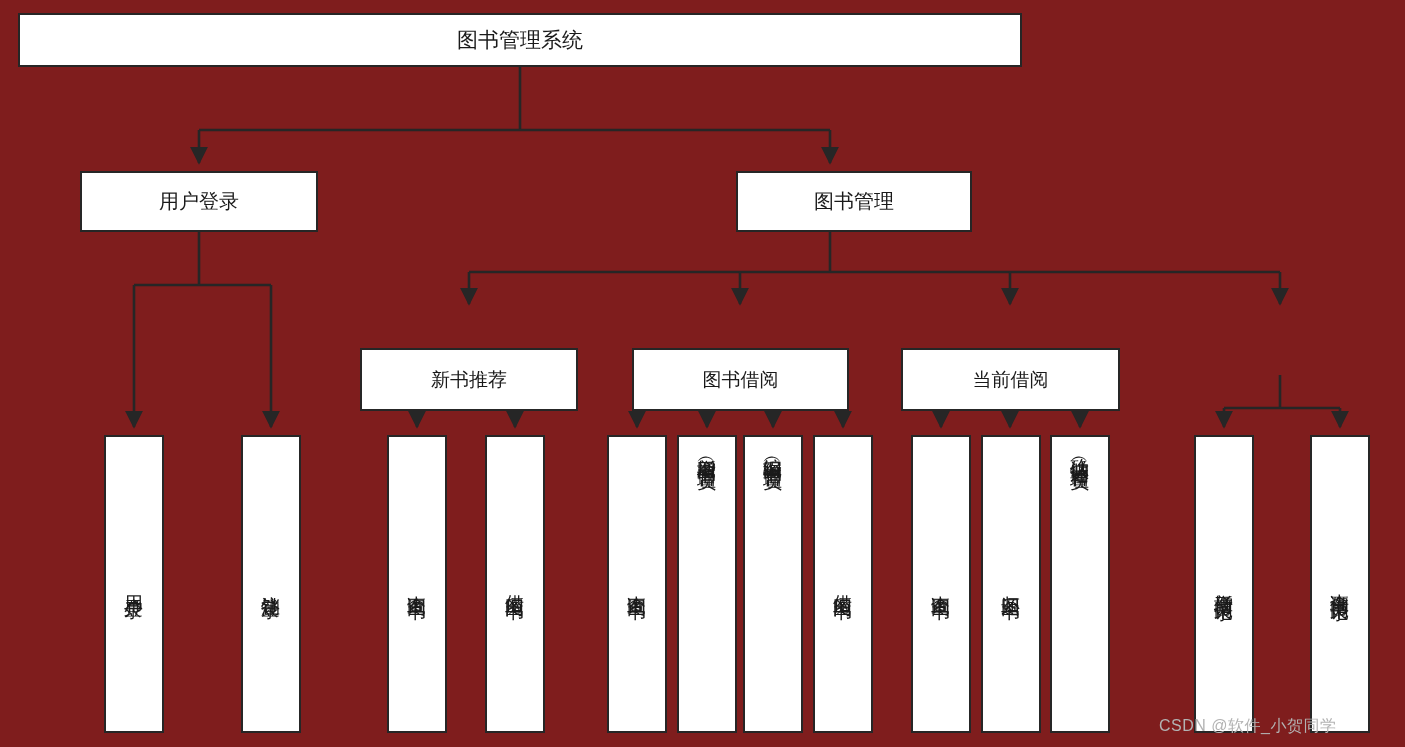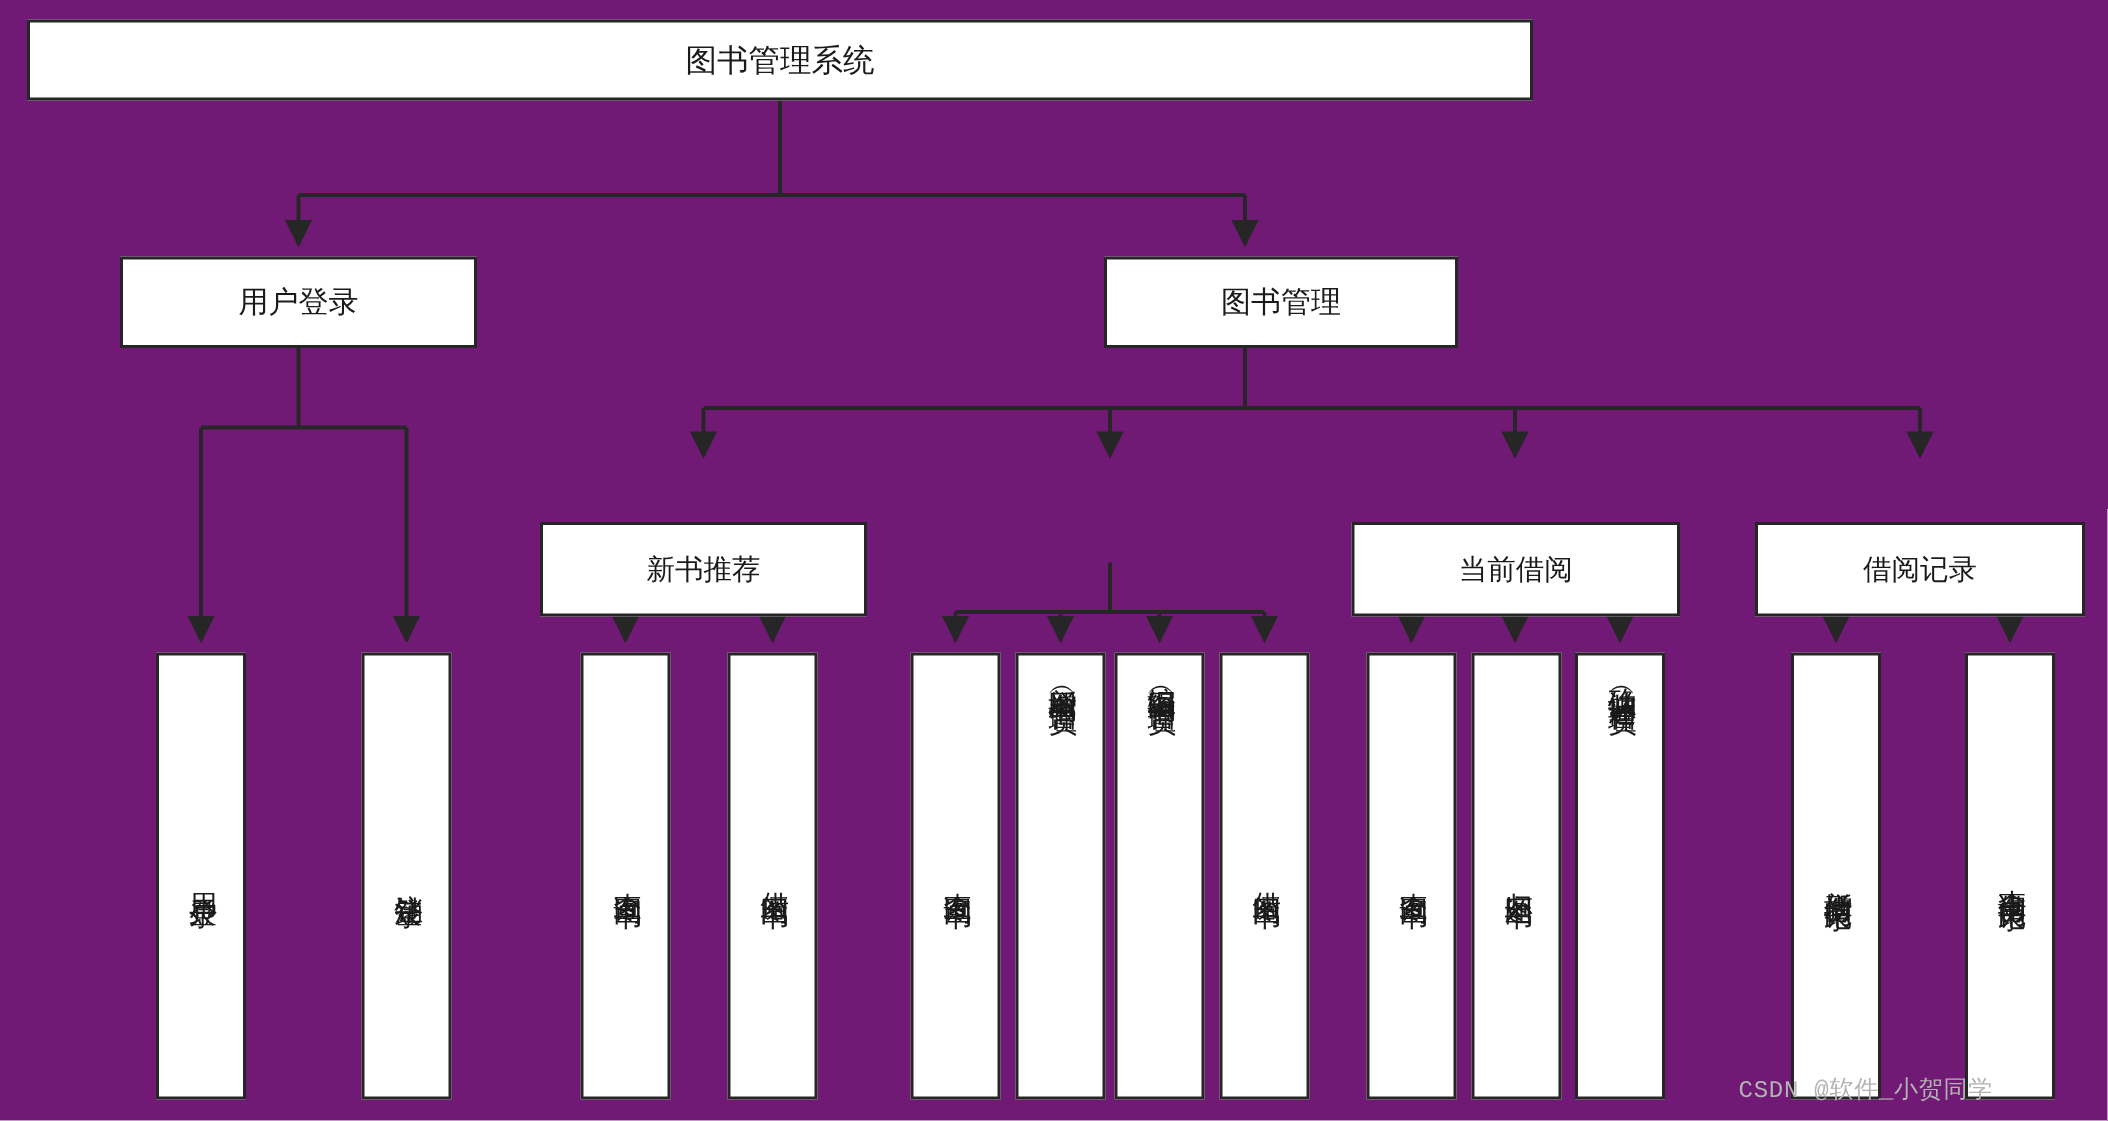--- a/index.html
+++ b/index.html
@@ -7,23 +7,22 @@
     padding: 0;
     background: #ffffff;
   }
   body {
     font-family: "Liberation Sans", "DejaVu Sans", sans-serif;
   }
   #canvas {
     position: relative;
     width: 1405px;
     height: 747px;
-    background: #701a75;
+    background: #7f1d1d;
     overflow: hidden;
-    font-family: Liberation Mono, monospace;
   }
   #wires {
     position: absolute;
     left: 0;
     top: 0;
     width: 1405px;
     height: 747px;
     pointer-events: none;
   }
   .node {
@@ -126,25 +125,25 @@
   <div class="node level1" style="left:80px; top:171px; width:238px; height:61px;">
     <span class="label">用户登录</span>
   </div>
   <div class="node level1" style="left:712px; top:171px; width:236px; height:61px;margin-left:24px;">
     <span class="label">图书管理</span>
   </div>
 
   <div class="node level2" style="left:360px; top:312px; width:218px; height:63px;">
     <span class="label">新书推荐</span>
   </div>
+  <div class="node level2" style="left:632px; top:312px; width:217px; height:63px;">
+    <span class="label">图书借阅</span>
+  </div>
   <div class="node level2" style="left:901px; top:312px; width:219px; height:63px;">
     <span class="label">当前借阅</span>
-  </div>
-  <div class="node level2" style="left:1170px; top:312px; width:220px; height:63px;">
-    <span class="label">借阅记录</span>
   </div>
 
   <div class="node leaf" style="left:104px; top:435px; width:60px; height:298px;">
     <span class="label">用户登录</span>
   </div>
   <div class="node leaf" style="left:241px; top:435px; width:60px; height:298px;">
     <span class="label">注销登录</span>
   </div>
 
   <div class="node leaf" style="left:387px; top:435px; width:60px; height:298px;">

